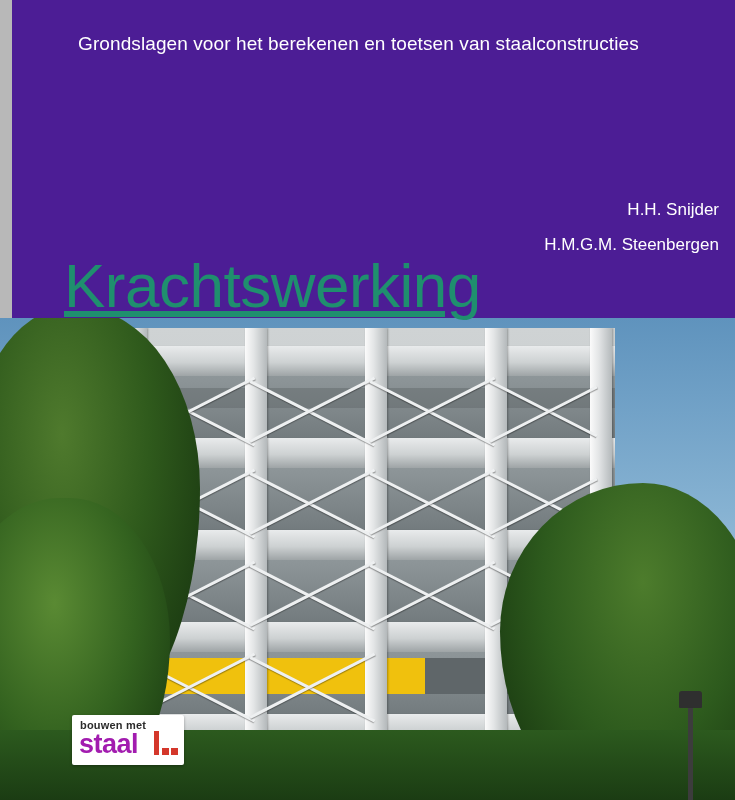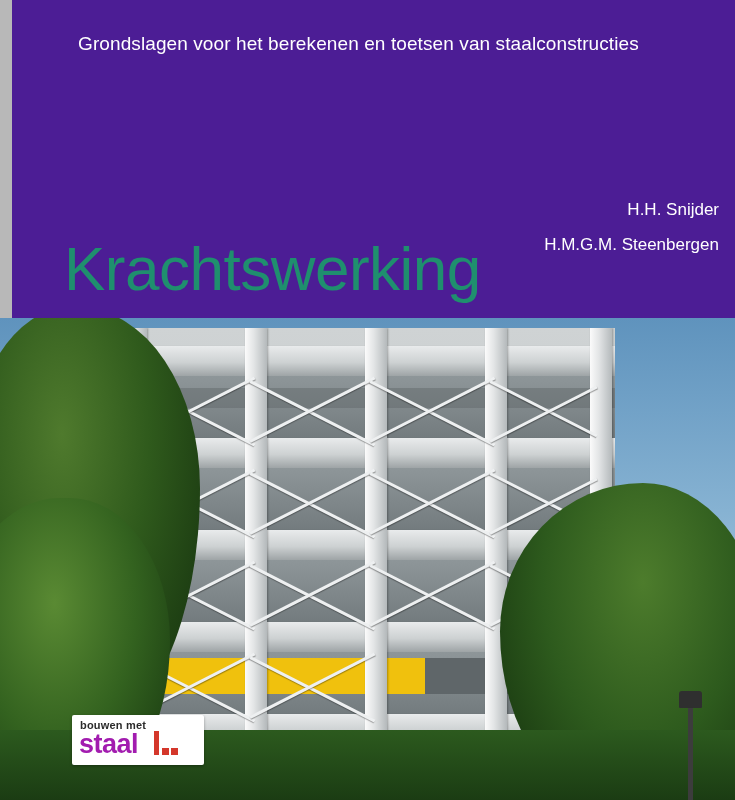--- a/index.html
+++ b/index.html
@@ -50,27 +50,28 @@
     font-size: 17px;
     line-height: 35px;
   }
   .author {
     display: block;
     white-space: nowrap;
   }
   .main-title {
     position: absolute;
     left: 64px;
-    top: 233px;
+    top: 250px;
     color: #1f8f6e;
     font-size: 62px;
     line-height: 72px;
     letter-spacing: -0.5px;
     font-weight: 400;
     z-index: 6;
+    text-decoration: underline;
   }
   
   .photo {
     position: absolute;
     left: 0;
     top: 318px;
     width: 735px;
     height: 482px;
     overflow: hidden;
     background: #7fa8c4;
@@ -179,21 +180,21 @@
     width: 23px;
     height: 17px;
     background: #2f2f2f;
     border-radius: 3px 3px 1px 1px;
   }
   
   .logo {
     position: absolute;
     left: 72px;
     bottom: 35px;
-    width: 132px;
+    width: 112px;
     height: 50px;
     background: #ffffff;
     border-radius: 2px;
     box-shadow: 0 1px 3px rgba(0,0,0,0.35);
   }
   .logo-top {
     position: absolute;
     left: 8px;
     top: 4px;
     font-size: 11px;

